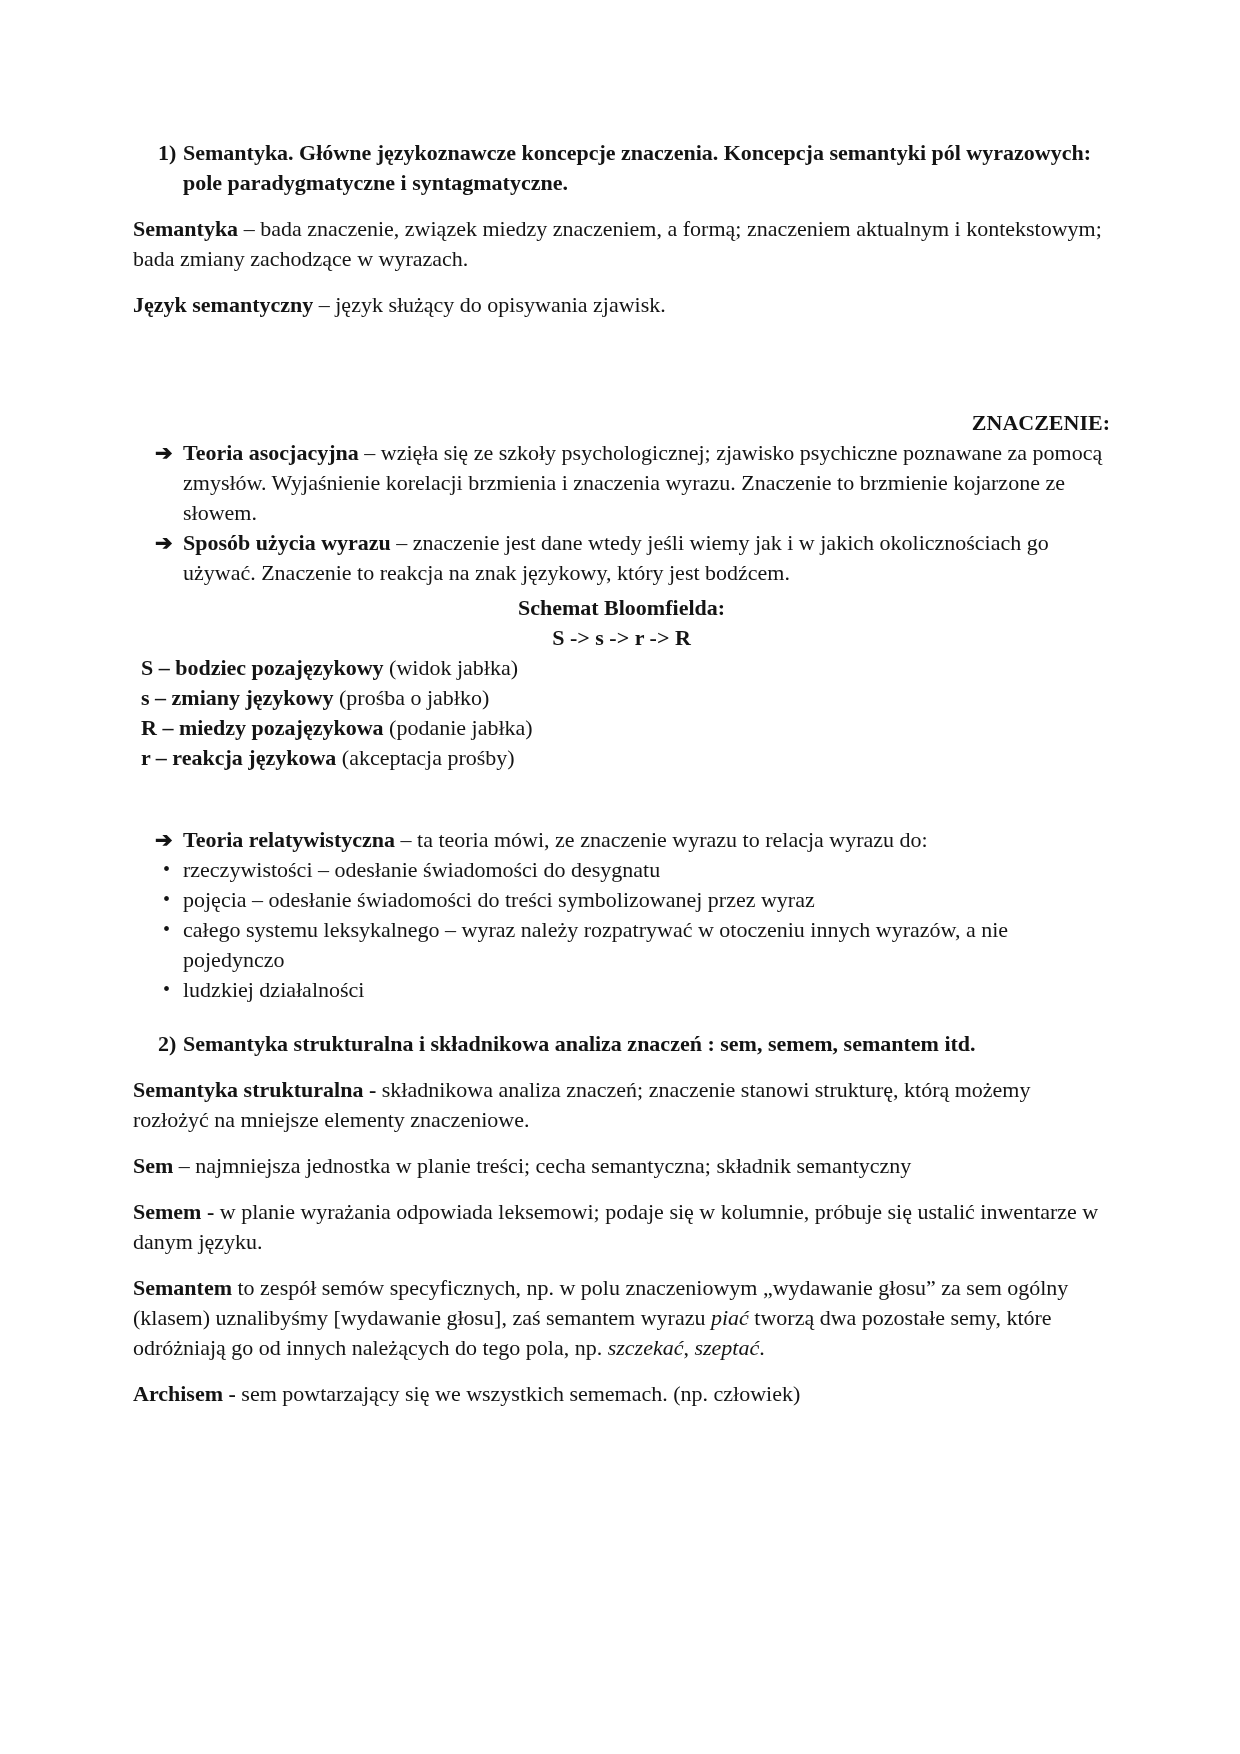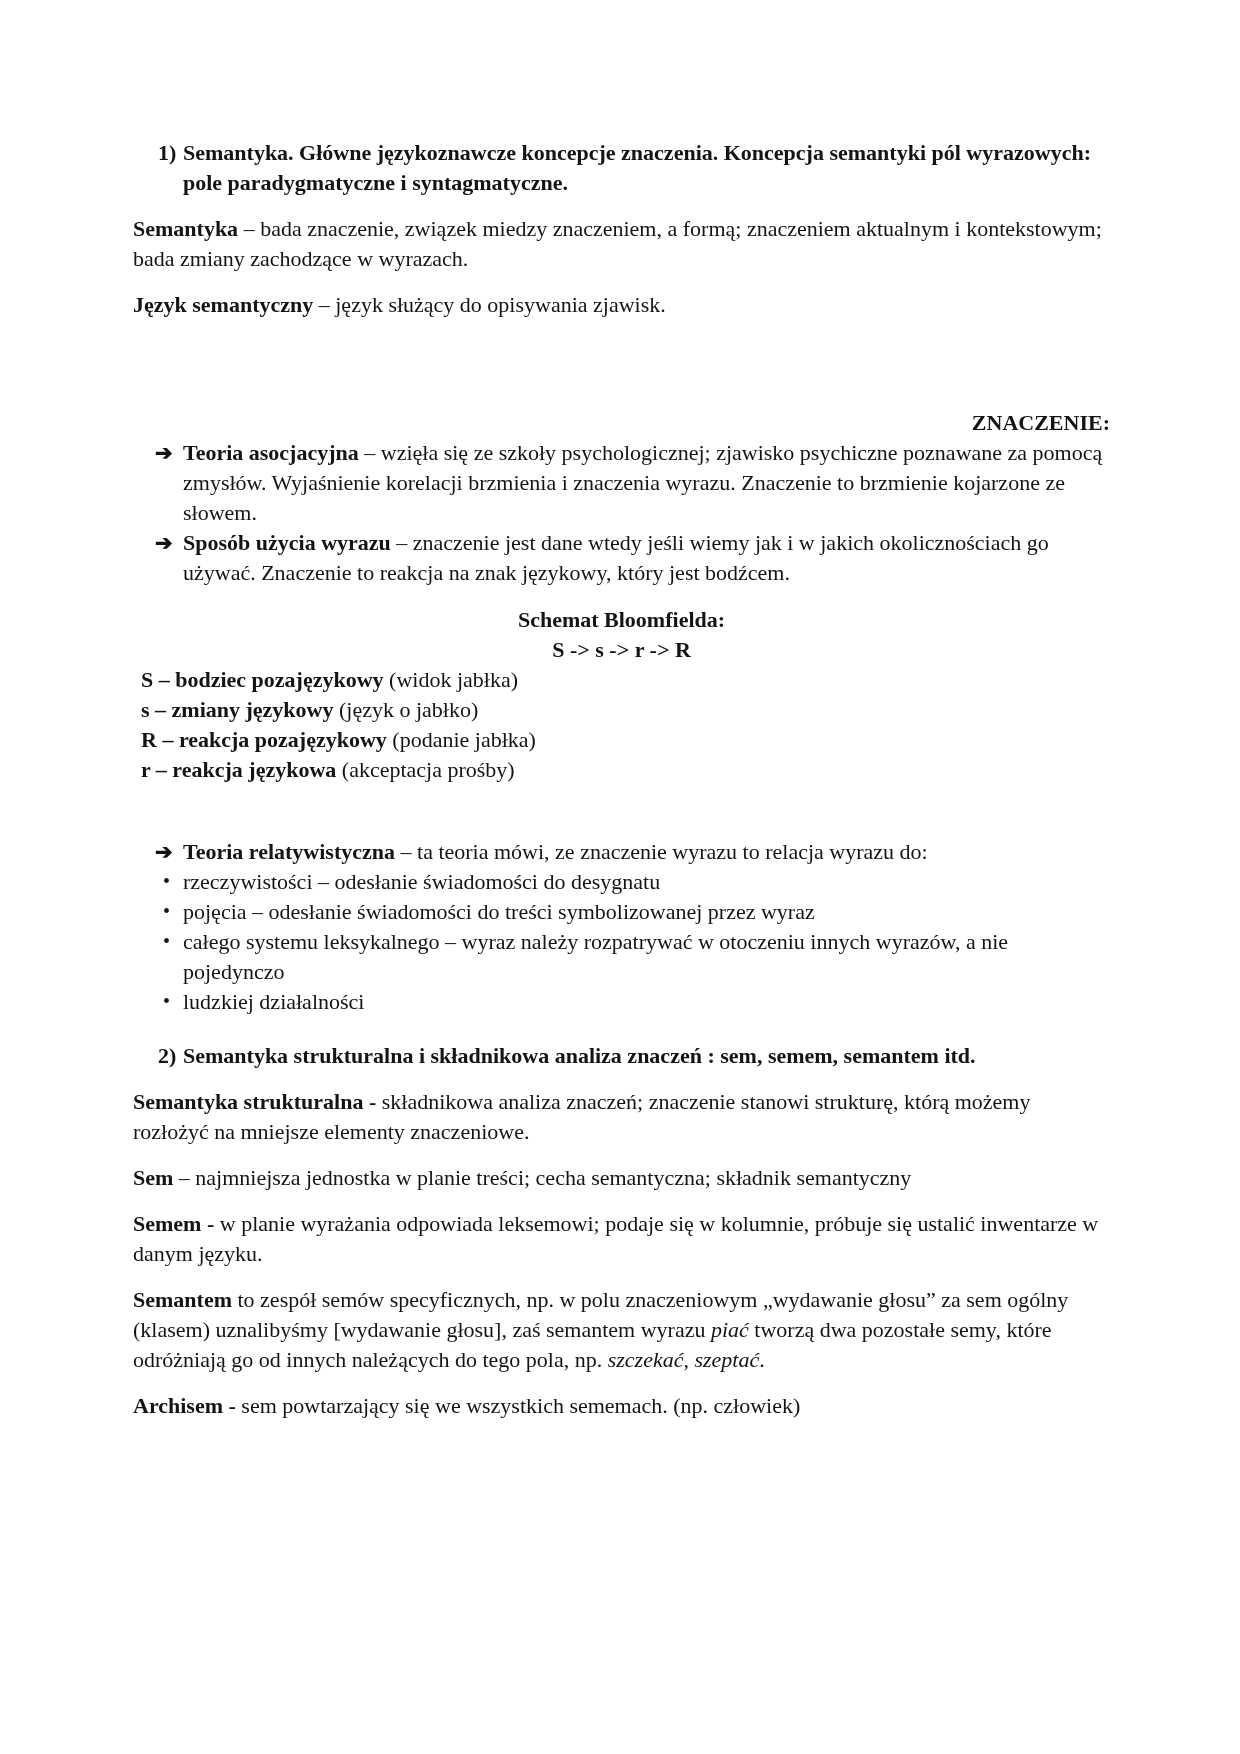--- a/index.html
+++ b/index.html
@@ -61,21 +61,21 @@
     position: relative;
     padding-left: 50px;
   }
   .bullet-item .blt {
     position: absolute;
     left: 30px;
     top: -1px;
     font-size: 20px;
   }
 
-  .schemat-title { margin-top: 17px; }
+  .schemat-title { margin-top: 5px; }
   .schemat-line { margin-left: 8px; }
 
   .relatywistyczna-block { margin-top: 52px; }
   .h2-block { margin-top: 24px; }
 </style>
 </head>
 <body>
 
 <div class="page">
 
@@ -104,24 +104,24 @@
     <span class="b">Sposób użycia wyrazu</span><span> – znaczenie jest dane wtedy jeśli wiemy jak i w jakich okolicznościach go używać. Znaczenie to reakcja na znak językowy, który jest bodźcem.</span>
   </div>
 
   <div class="center-heading schemat-title">Schemat Bloomfielda:</div>
   <div class="center-heading">S -&gt; s -&gt; r -&gt; R</div>
 
   <div class="schemat-line">
     <span class="b">S – bodziec pozajęzykowy</span><span> (widok jabłka)</span>
   </div>
   <div class="schemat-line">
-    <span class="b">s – zmiany językowy</span><span> (język o jabłko)</span>
+    <span class="b">s – zmiany językowy</span><span> (prośba o jabłko)</span>
   </div>
   <div class="schemat-line">
-    <span class="b">R – reakcja pozajęzykowy</span><span> (podanie jabłka)</span>
+    <span class="b">R – miedzy pozajęzykowa</span><span> (podanie jabłka)</span>
   </div>
   <div class="schemat-line">
     <span class="b">r – reakcja językowa</span><span> (akceptacja prośby)</span>
   </div>
 
   <div class="arrow-item relatywistyczna-block">
     <span class="arr">➔</span>
     <span class="b">Teoria relatywistyczna</span><span> – ta teoria mówi, ze znaczenie wyrazu to relacja wyrazu do:</span>
   </div>
 

